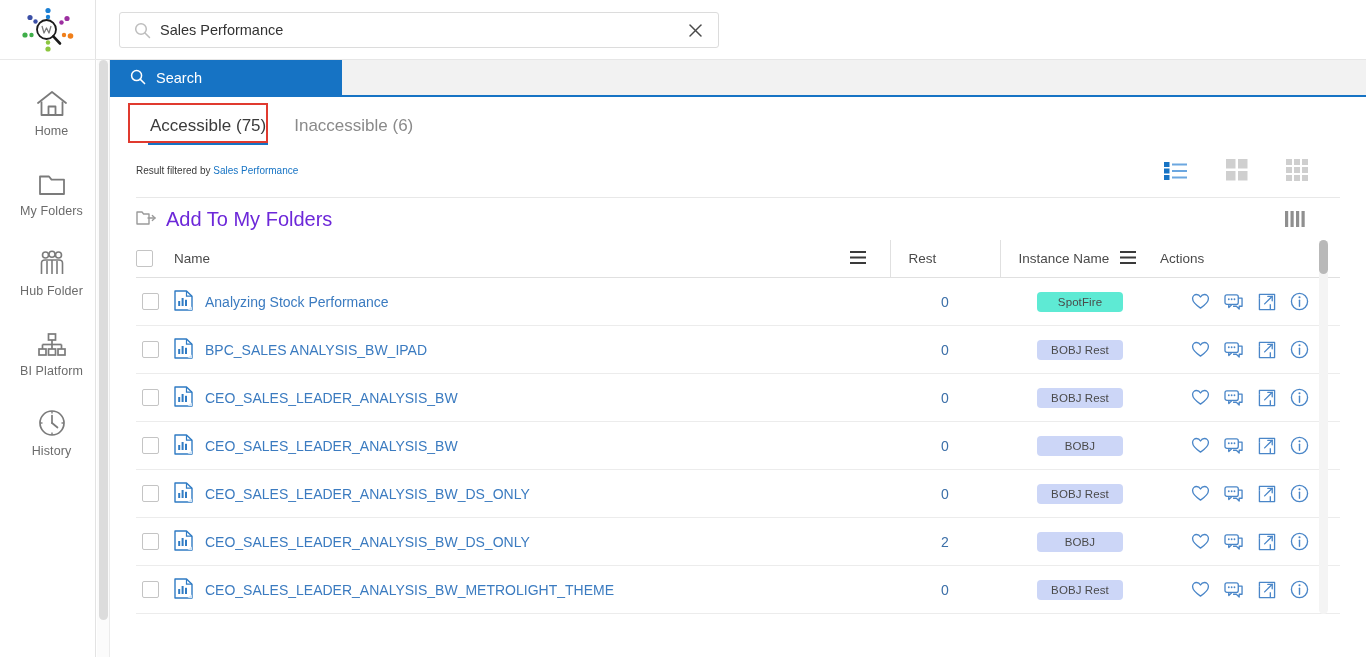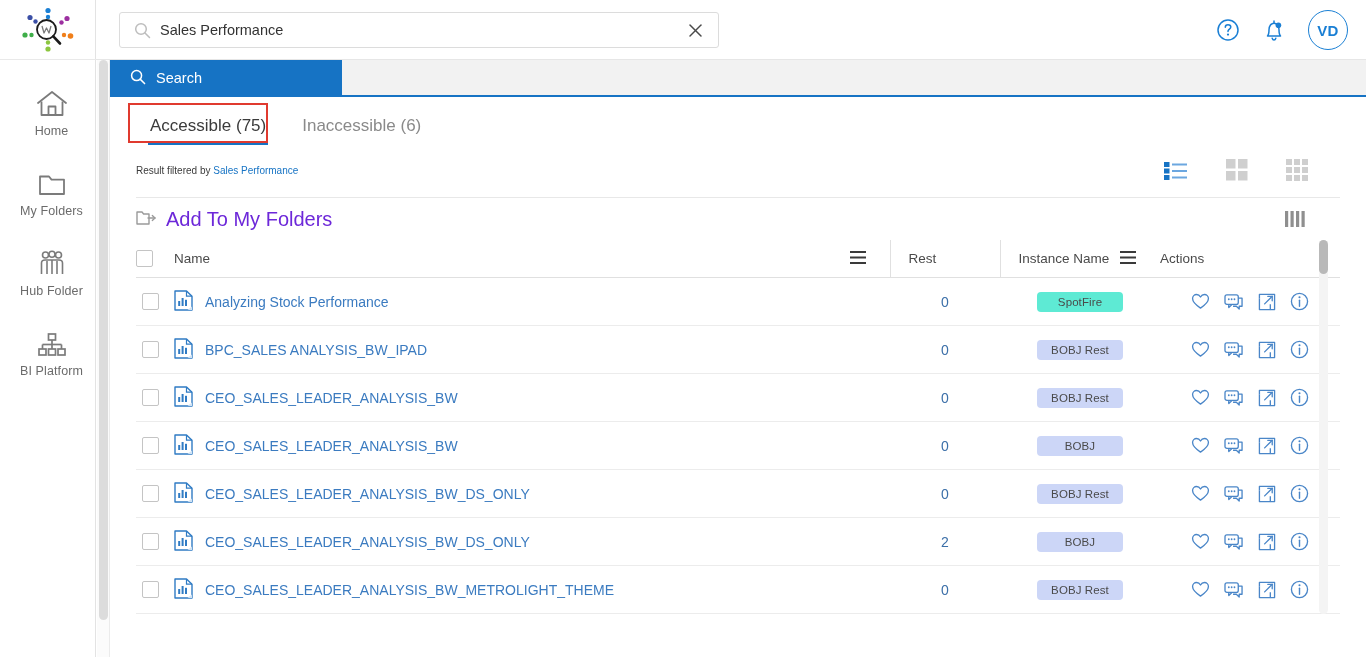--- a/index.html
+++ b/index.html
@@ -79,21 +79,21 @@
   .content-top-border {
     position: absolute; left: 110px; top: 95px; right: 0; height: 2px; background: #1673c4;
   }
 
   
   .main {
     position: absolute; left: 110px; top: 97px; right: 0; bottom: 0;
     background: #fff;
   }
   .tabs {
-    display: flex; align-items: flex-end; gap: 8px;
+    display: flex; align-items: flex-end; gap: 0;
     padding: 12px 0 0 26px; height: 48px; text-align: right;
   }
   .tab {
     font-size: 17px; color: #8a8a8a; padding: 0 14px 9px 14px; cursor: pointer;
     position: relative; white-space: nowrap;
   }
   .tab.active { color: #3b3b3b; font-weight: 400; }
   .tab.active::after {
     content: ""; position: absolute; left: 12px; right: 12px; bottom: 0;
     height: 3px; background: #1673c4;
@@ -256,20 +256,34 @@
             <line x1="16" y1="8" x2="16" y2="12.5" stroke="#7b7b7b" stroke-width="1.7"></line>
             <line x1="6.5" y1="12.5" x2="25.5" y2="12.5" stroke="#7b7b7b" stroke-width="1.7"></line>
             <line x1="6.5" y1="12.5" x2="6.5" y2="17" stroke="#7b7b7b" stroke-width="1.7"></line>
             <line x1="16" y1="12.5" x2="16" y2="17" stroke="#7b7b7b" stroke-width="1.7"></line>
             <line x1="25.5" y1="12.5" x2="25.5" y2="17" stroke="#7b7b7b" stroke-width="1.7"></line>
           </svg>
         </span>
         <span class="lbl">BI Platform</span>
       </div>
 
+      <div class="rail-item">
+        <span class="ic">
+          <svg width="32" height="30" viewBox="0 0 32 30">
+            <circle cx="16" cy="15" r="12" fill="none" stroke="#7b7b7b" stroke-width="1.7"></circle>
+            <line x1="16" y1="15" x2="16" y2="7.5" stroke="#7b7b7b" stroke-width="1.7" stroke-linecap="round"></line>
+            <line x1="16" y1="15" x2="21.5" y2="19.5" stroke="#7b7b7b" stroke-width="1.7" stroke-linecap="round"></line>
+            <line x1="16" y1="3" x2="16" y2="5.5" stroke="#7b7b7b" stroke-width="1.4"></line>
+            <line x1="16" y1="24.5" x2="16" y2="27" stroke="#7b7b7b" stroke-width="1.4"></line>
+            <line x1="4" y1="15" x2="6.5" y2="15" stroke="#7b7b7b" stroke-width="1.4"></line>
+            <line x1="25.5" y1="15" x2="28" y2="15" stroke="#7b7b7b" stroke-width="1.4"></line>
+          </svg>
+        </span>
+        <span class="lbl">History</span>
+      </div>
 
     </div>
   </div>
 
   <div class="topbar">
 
     <div class="searchbox">
       <span class="s-ic">
         <svg width="17" height="17" viewBox="0 0 17 17">
           <circle cx="7" cy="7" r="5.3" fill="none" stroke="#bdbdbd" stroke-width="1.5"></circle>
@@ -278,38 +292,20 @@
       </span>
       <input type="text" value="Sales Performance" placeholder="Search" style="">
       <span class="clr">
         <svg width="15" height="15" viewBox="0 0 15 15">
           <line x1="2" y1="2" x2="13" y2="13" stroke="#4a4a4a" stroke-width="1.5" stroke-linecap="round"></line>
           <line x1="13" y1="2" x2="2" y2="13" stroke="#4a4a4a" stroke-width="1.5" stroke-linecap="round"></line>
         </svg>
       </span>
     </div>
 
-    <div class="top-right">
-      <span class="icon-btn">
-        <svg width="24" height="24" viewBox="0 0 24 24">
-          <circle cx="12" cy="12" r="10" fill="none" stroke="#1a7fd4" stroke-width="1.5"></circle>
-          <path d="M9.3 9.2 C9.3 7.6 10.5 6.7 12 6.7 C13.6 6.7 14.8 7.7 14.8 9.1 C14.8 10.6 13.6 11.1 12.6 11.9 C12.1 12.3 12 12.8 12 13.6" fill="none" stroke="#1a7fd4" stroke-width="1.5" stroke-linecap="round"></path>
-          <circle cx="12" cy="16.6" r="1.1" fill="#1a7fd4"></circle>
-        </svg>
-      </span>
-      <span class="icon-btn">
-        <svg width="24" height="25" viewBox="0 0 24 25">
-          <path d="M5.5 18 C7 16.5 7 15 7 11.8 C7 8 9.2 5.2 12 5.2 C14.8 5.2 17 8 17 11.8 C17 15 17 16.5 18.5 18 Z" fill="none" stroke="#1a7fd4" stroke-width="1.5" stroke-linejoin="round"></path>
-          <path d="M10.2 20.2 C10.5 21.3 11.2 22 12 22 C12.8 22 13.5 21.3 13.8 20.2" fill="none" stroke="#1a7fd4" stroke-width="1.5" stroke-linecap="round"></path>
-          <line x1="12" y1="3" x2="12" y2="5" stroke="#1a7fd4" stroke-width="1.5" stroke-linecap="round"></line>
-          <circle cx="16.4" cy="7.2" r="2.8" fill="#1a7fd4"></circle>
-        </svg>
-      </span>
-      <span class="avatar">VD</span>
-    </div>
   </div>
 
   <div class="tabstrip">
     <div class="tabstrip-pill">
       <span>
         <svg width="16" height="16" viewBox="0 0 17 17">
           <circle cx="7" cy="7" r="5.3" fill="none" stroke="#ffffff" stroke-width="1.6"></circle>
           <line x1="11" y1="11" x2="15.5" y2="15.5" stroke="#ffffff" stroke-width="1.6" stroke-linecap="round"></line>
         </svg>
       </span>

